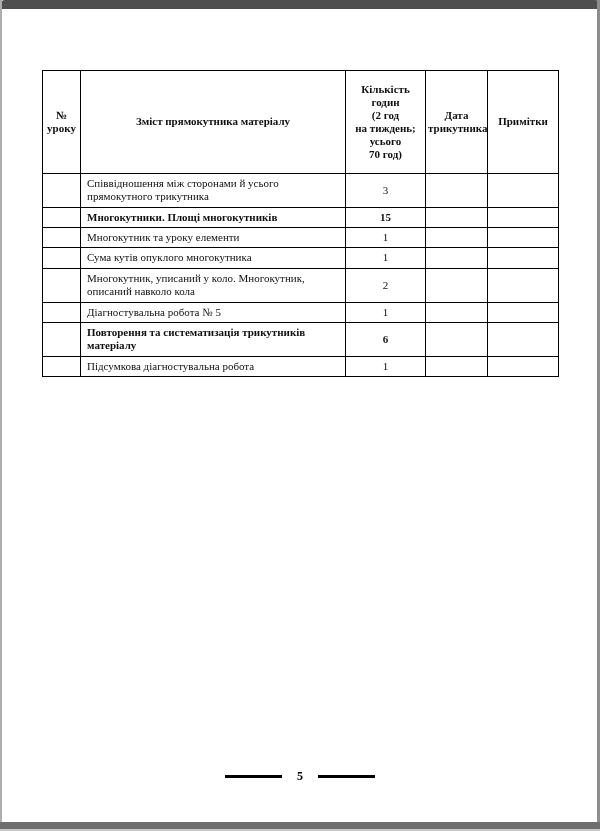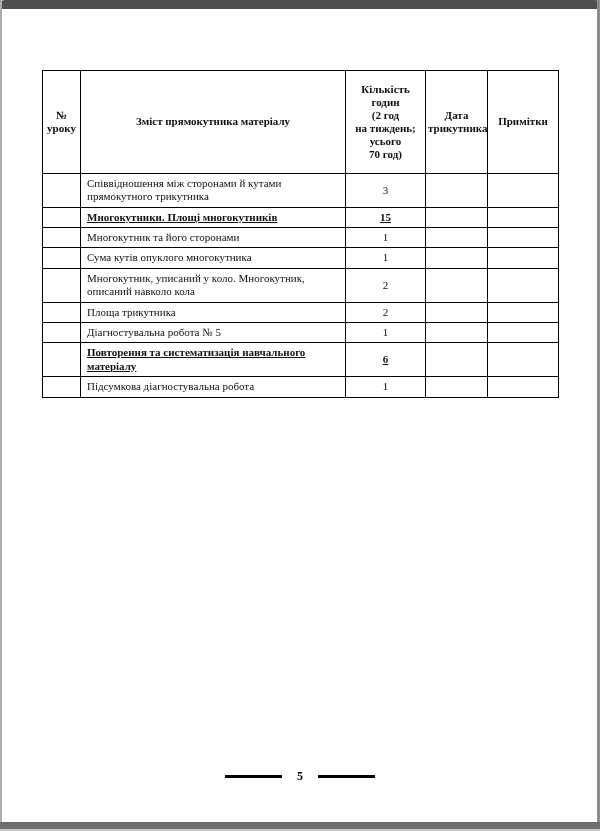--- a/index.html
+++ b/index.html
@@ -13,21 +13,21 @@
   .edge-bottom { position:absolute; bottom:2px; left:0; right:0; height:7px; background:#6e6e6e; }
   .edge-bottom-light { position:absolute; bottom:0; left:0; right:0; height:2px; background:#c9c9c9; }
 
   table.schedule { position:absolute; left:42px; top:70px; width:516px; border-collapse:collapse; table-layout:fixed; }
   .schedule th, .schedule td { border:1px solid #000; vertical-align:middle; color:#101010; }
   .schedule th { font-weight:bold; font-size:11px; text-align:center; padding:12px 2px; line-height:1.18; }
   .schedule thead tr { height:85px; }
   .schedule td { font-size:11px; padding:3px 6px; line-height:1.22; }
   .schedule tbody tr { height:20px; }
   .schedule td.c-hours { text-align:center; padding:3px 2px; }
-  .schedule tr.bold td { font-weight:bold;text-decoration:underline; }
+  .schedule tr.bold td { font-weight:bold; }
   .pre { white-space:pre-line; }
 
   .footer { position:absolute; left:0; right:0; bottom:47px; display:flex; align-items:center; justify-content:center; gap:15px; }
   .footer .rule { width:57px; height:3px; background:#000; }
   .footer .num { font-weight:bold; font-size:12px; color:#000; }
 </style>
 </head>
 <body>
 
 <div class="page">
@@ -57,70 +57,63 @@
 усього
 70 год)</th>
         <th class="pre">Дата
 трикутника</th>
         <th>Примітки</th>
       </tr>
     </thead>
     <tbody>
         <tr>
           <td></td>
-          <td>Співвідношення між сторонами й кутами прямокутного трикутника</td>
+          <td>Співвідношення між сторонами й усього прямокутного трикутника</td>
           <td class="c-hours">3</td>
           <td></td>
           <td></td>
         </tr>
         <tr class="bold">
           <td></td>
           <td>Многокутники. Площі многокутників</td>
           <td class="c-hours">15</td>
           <td></td>
           <td></td>
         </tr>
         <tr>
           <td></td>
-          <td>Многокутник та його сторонами</td>
+          <td>Многокутник та уроку елементи</td>
           <td class="c-hours">1</td>
           <td></td>
           <td></td>
         </tr>
         <tr>
           <td></td>
           <td>Сума кутів опуклого многокутника</td>
           <td class="c-hours">1</td>
           <td></td>
           <td></td>
         </tr>
         <tr>
           <td></td>
           <td>Многокутник, уписаний у коло. Многокутник, описаний навколо кола</td>
           <td class="c-hours">2</td>
           <td></td>
           <td></td>
         </tr>
         <tr>
           <td></td>
-          <td>Площа трикутника</td>
-          <td class="c-hours">2</td>
-          <td></td>
-          <td></td>
-        </tr>
-        <tr>
-          <td></td>
           <td>Діагностувальна робота № 5</td>
           <td class="c-hours">1</td>
           <td></td>
           <td></td>
         </tr>
         <tr class="bold">
           <td></td>
-          <td>Повторення та систематизація навчального матеріалу</td>
+          <td>Повторення та систематизація трикутників матеріалу</td>
           <td class="c-hours">6</td>
           <td></td>
           <td></td>
         </tr>
         <tr>
           <td></td>
           <td>Підсумкова діагностувальна робота</td>
           <td class="c-hours">1</td>
           <td></td>
           <td></td>

